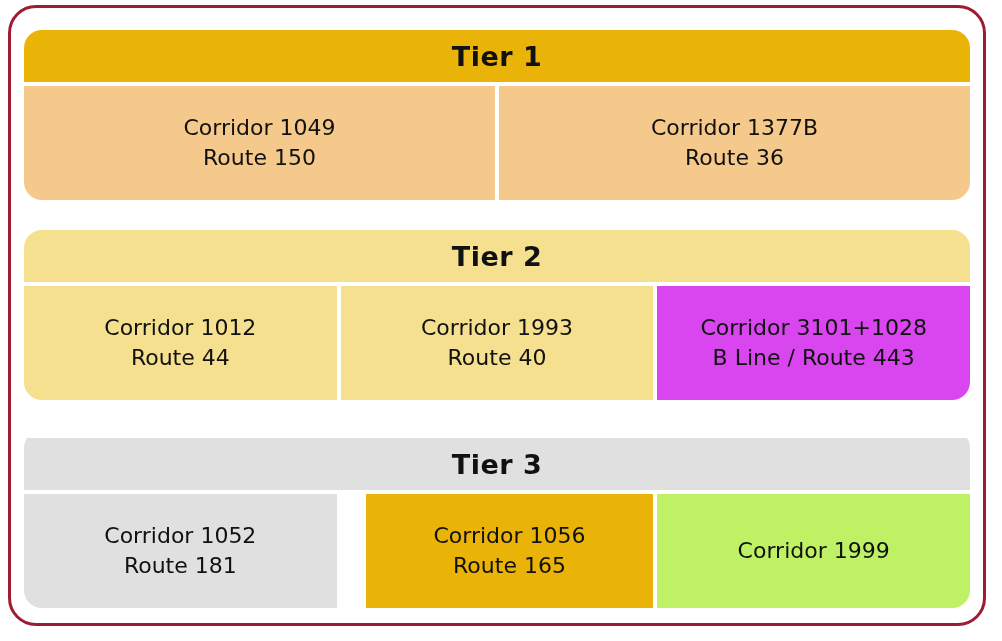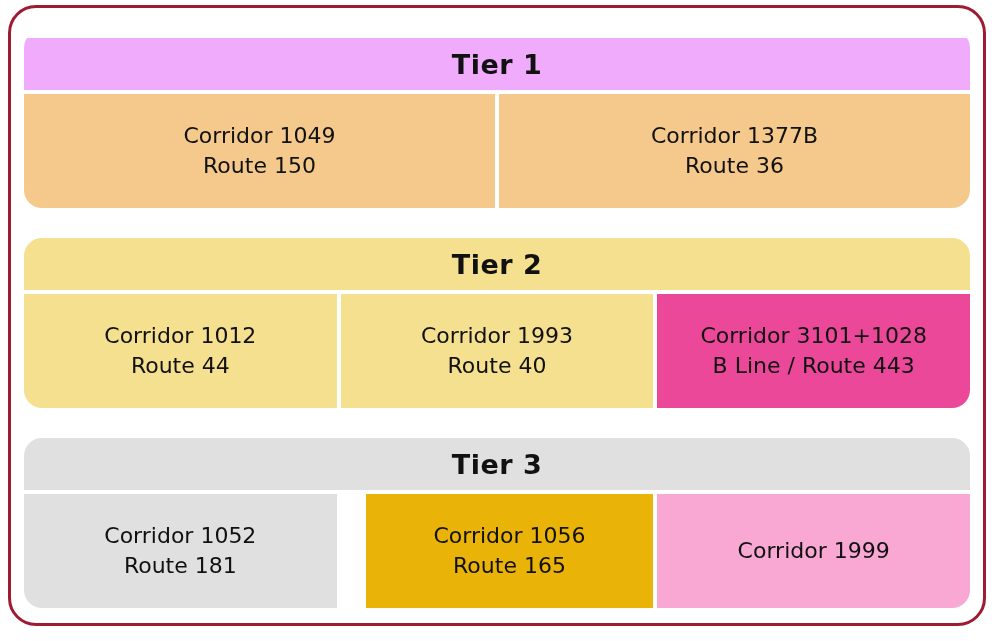--- a/index.html
+++ b/index.html
@@ -59,21 +59,21 @@
     line-height: 1.36;
   }
 </style>
 </head>
 <body>
 
 <div class="stage">
   <div class="frame" style="border-color: rgb(158, 27, 50);">
 
     <section class="tier">
-      <div class="tier-header" style="background: #f0abfc; margin-top: 8px;">
+      <div class="tier-header" style="background: #eab308;">
         <span>Tier 1</span>
       </div>
       <div class="tier-cells cols-2">
         <div class="cell" style="background: rgb(245, 201, 139);">
           <div>Corridor 1049</div>
           <div>Route 150</div>
         </div>
         <div class="cell" style="background: rgb(245, 201, 139);">
           <div>Corridor 1377B</div>
           <div>Route 36</div>
@@ -87,40 +87,40 @@
       </div>
       <div class="tier-cells cols-3">
         <div class="cell" style="background: rgb(245, 224, 143);">
           <div>Corridor 1012</div>
           <div>Route 44</div>
         </div>
         <div class="cell" style="background: rgb(245, 224, 143);">
           <div>Corridor 1993</div>
           <div>Route 40</div>
         </div>
-        <div class="cell" style="background: #ec4899;">
+        <div class="cell" style="background: #d946ef;">
           <div>Corridor 3101+1028</div>
           <div>B Line / Route 443</div>
         </div>
       </div>
     </section>
 
     <section class="tier">
-      <div class="tier-header" style="background: rgb(224, 224, 224);">
+      <div class="tier-header" style="background: rgb(224, 224, 224); margin-top: 8px;">
         <span>Tier 3</span>
       </div>
       <div class="tier-cells cols-3">
         <div class="cell" style="background: rgb(224, 224, 224);">
           <div>Corridor 1052</div>
           <div>Route 181</div>
         </div>
         <div class="cell" style="background: #eab308; margin-left: 25px;">
           <div>Corridor 1056</div>
           <div>Route 165</div>
         </div>
-        <div class="cell" style="background: #f9a8d4;">
+        <div class="cell" style="background: #bef264;">
           <div>Corridor 1999</div>
         </div>
       </div>
     </section>
 
   </div>
 </div>
 
 </body></html>

